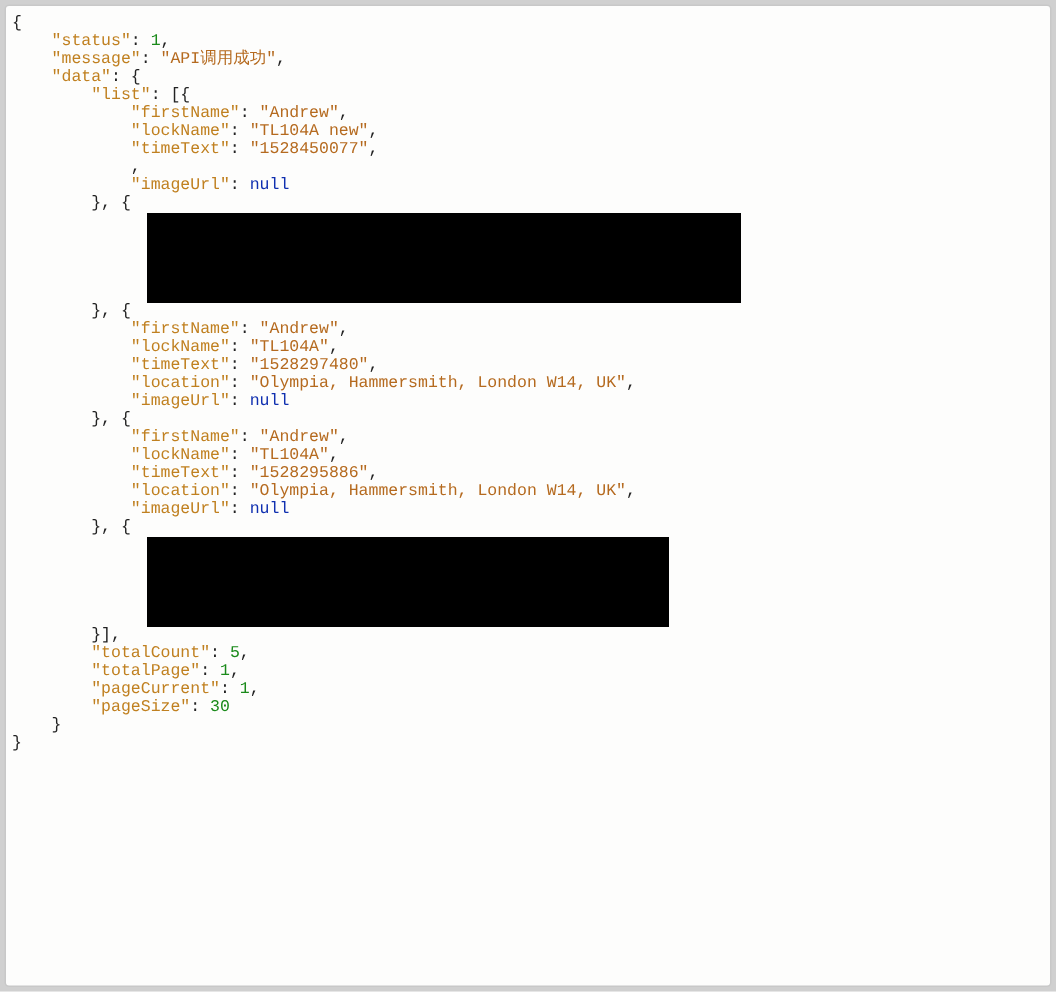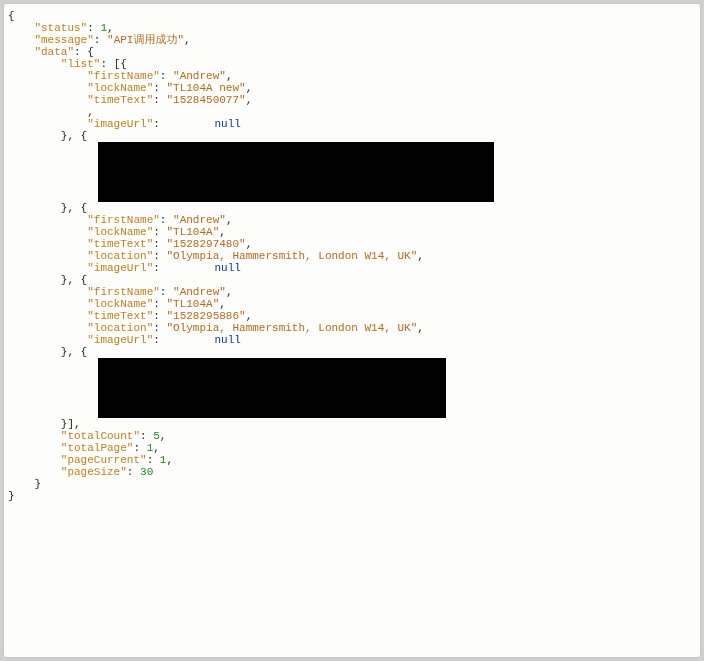--- a/index.html
+++ b/index.html
@@ -27,21 +27,21 @@
       position: relative;
     }
     pre {
       font-family: inherit;
       white-space: pre;
       line-height: 12px;
     }
     .key { color: #c08020; }
     .str { color: #b56a1f; }
     .num { color: #1a8a1a; }
-    .nul { color: #1030b0; margin-left: 48px; }
+    .nul { color: #1030b0; }
     .pun { color: #222; }
     .black-block {
       background: #000;
       height: 60px;
       width: 396px;
       margin-left: 90px;
     }
     .black-block.small {
       height: 60px;
       width: 348px;

